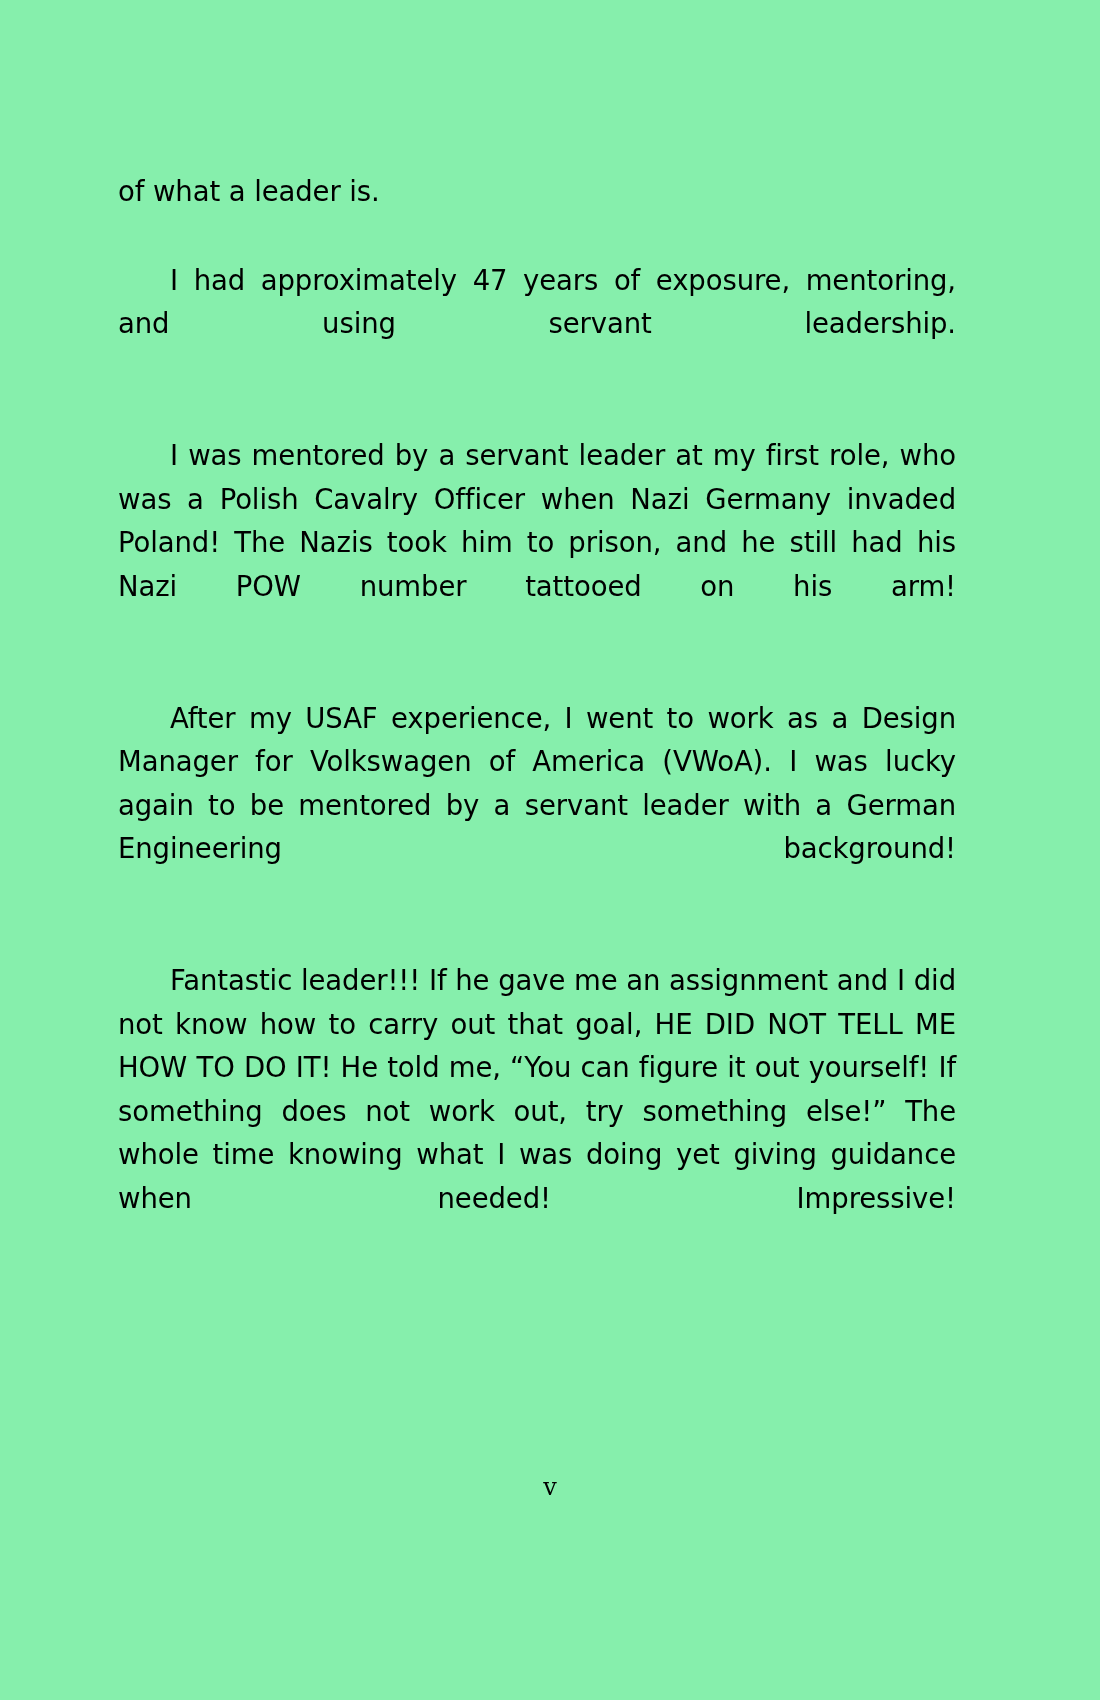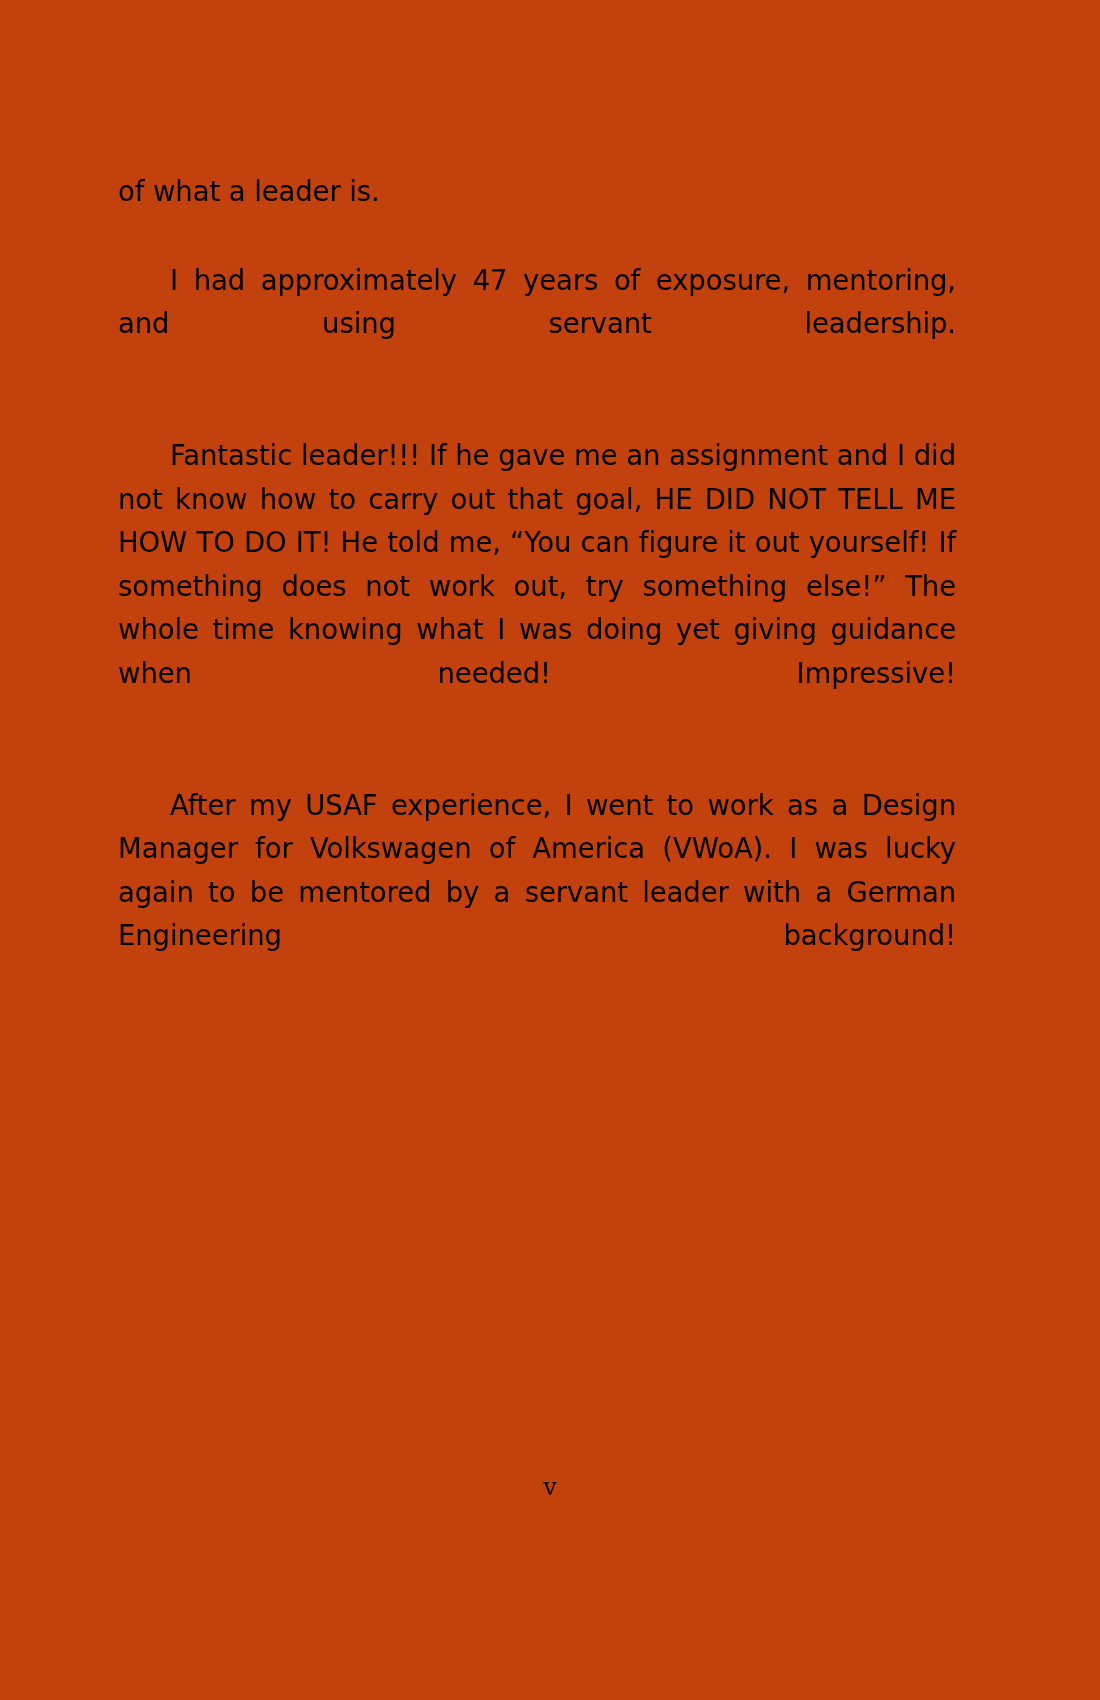--- a/index.html
+++ b/index.html
@@ -16,21 +16,21 @@
     color: #000000;
     overflow: hidden;
   }
 
   .page {
     position: absolute;
     left: 0;
     top: 0;
     width: 1100px;
     height: 1700px;
-    background: #c2410c;
+    background: #86efac;
   }
 
   .text-column {
     position: absolute;
     left: 118px;
     top: 170px;
     width: 838px;
   }
 
   .para {
@@ -82,23 +82,24 @@
 <body>
 
 <div class="page">
 
   <div class="text-column">
 
     <p class="para no-indent single-line">of what a leader is.</p>
 
     <p class="para indent">I had approximately 47 years of exposure, mentoring, and using servant leadership.</p>
 
+    <p class="para indent">I was mentored by a servant leader at my first role, who was a Polish Cavalry Officer when Nazi Germany invaded Poland! The Nazis took him to prison, and he still had his Nazi POW number tattooed on his arm!</p>
 
 
+    <p class="para indent">After my USAF experience, I went to work as a Design Manager for Volkswagen of America (VWoA). I was lucky again to be mentored by a servant leader with a German Engineering background!</p>
+
     <p class="para indent">Fantastic leader!!! If he gave me an assignment and I did not know how to carry out that goal, HE DID NOT TELL ME HOW TO DO IT! He told me, “You can figure it out yourself! If something does not work out, try something else!” The whole time knowing what I was doing yet giving guidance when needed! Impressive!</p>
-
-    <p class="para indent">After my USAF experience, I went to work as a Design Manager for Volkswagen of America (VWoA). I was lucky again to be mentored by a servant leader with a German Engineering background!</p>
 
   </div>
 
   <div class="page-number">v</div>
 
 </div>
 
 </body></html>

